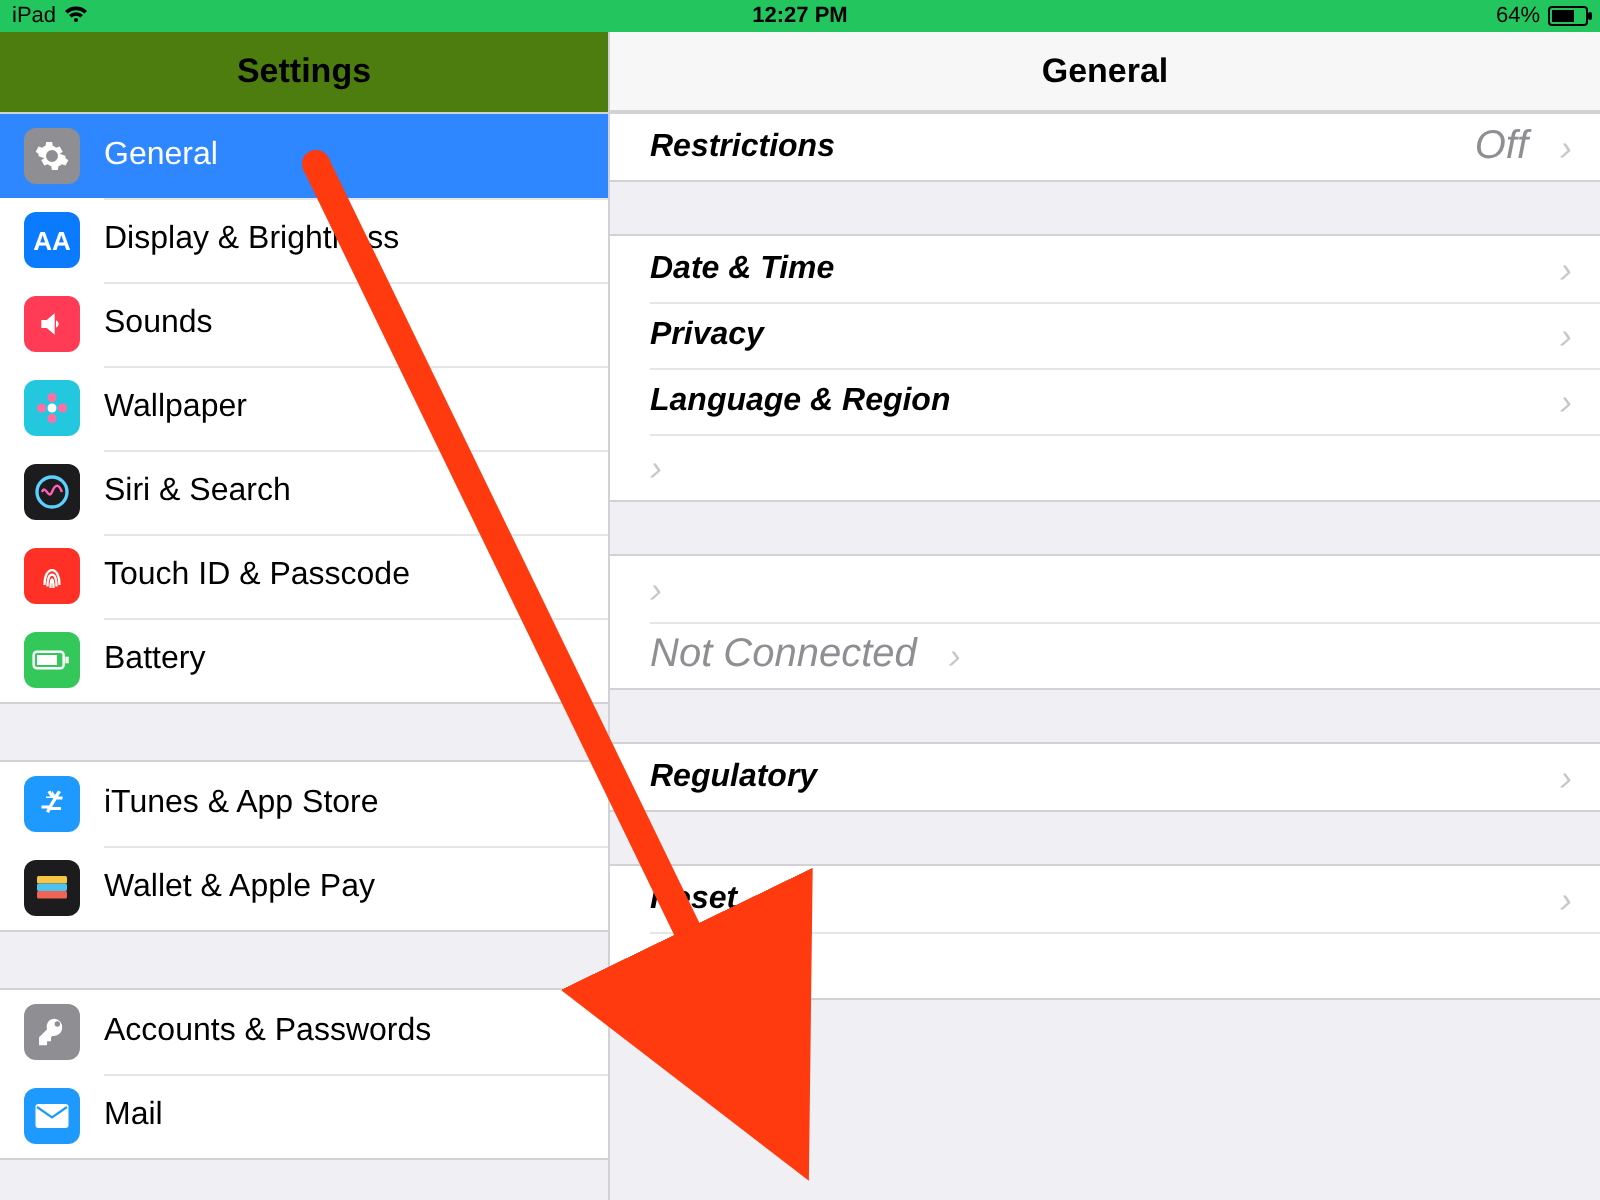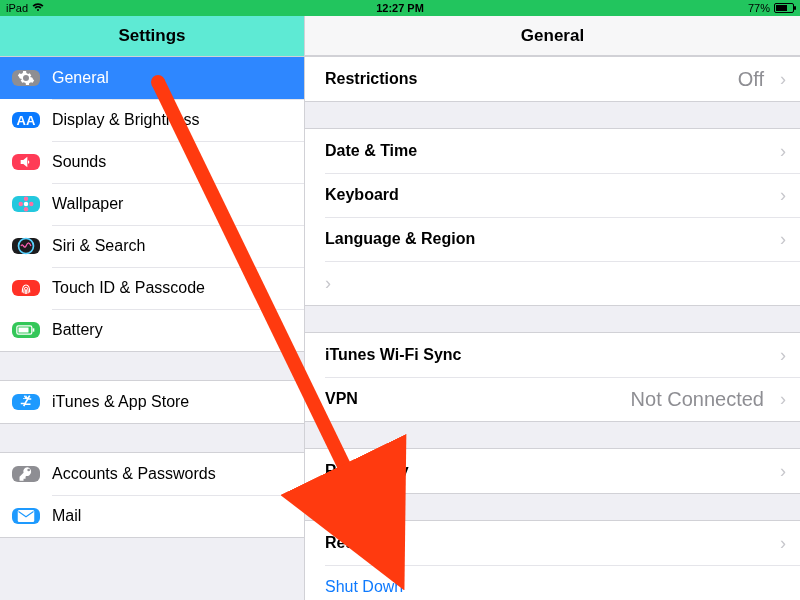--- a/index.html
+++ b/index.html
@@ -47,55 +47,56 @@
     display: flex; flex-direction: column;
     background: #efeff4;
   }
   .navbar {
     height: 40px;
     display: flex; align-items: center; justify-content: center;
     font-size: 17px; font-weight: 700;
     background: #f7f7f8;
     border-bottom: 1px solid #d1d1d6;
   }
-  .navbar.side { background: #5eead4; border-bottom: none; }
+  .navbar.side { background: #4d7c0f; border-bottom: none; }
 
   
   .side-scroll { overflow-y: hidden; flex: 1; }
   .side-group { background: #fff; border-top: 1px solid #d1d1d6; border-bottom: 1px solid #d1d1d6; margin-bottom: 28px; }
   .side-row {
     display: flex; align-items: center;
     height: 42px;
     padding: 0 12px;
     position: relative;
   }
   .side-row + .side-row::before {
     content: ""; position: absolute; top: 0; left: 52px; right: 0;
     border-top: 1px solid #e5e5ea;
   }
   .side-row.selected { background: #2e87ff; color: #fff; }
   .side-row.selected::before { display: none; }
   .side-icon {
-    width: 28px; height: 16px; border-radius: 6px;
+    width: 28px; height: 28px; border-radius: 6px;
     display: flex; align-items: center; justify-content: center;
     margin-right: 12px;
     flex-shrink: 0;
   }
   .side-label { font-size: 16px; font-weight: 400; }
   .selected .side-label { color: #fff; }
 
   
   .detail-scroll { overflow-y: hidden; flex: 1; }
   .detail-group { background: #fff; border-top: 1px solid #d1d1d6; border-bottom: 1px solid #d1d1d6; margin-bottom: 26px; }
   .detail-group:first-child { margin-top: 0; }
   .detail-row {
     display: flex; align-items: center;
-    height: 44px;
+    height: 33px;
     padding: 0 14px 0 20px;
     position: relative;
+    font-style: italic;
   }
   .detail-row + .detail-row::before {
     content: ""; position: absolute; top: 0; left: 20px; right: 0;
     border-top: 1px solid #e5e5ea;
   }
   .detail-label { font-size: 16px; font-weight: 600; flex: 1; color: #000; }
   .detail-value { font-size: 20px; color: #8e8e93; margin-right: 16px; }
   .chevron { color: #c7c7cc; font-size: 18px; line-height: 1; }
   .detail-link { color: #0e7afe; font-weight: 400; }
 
@@ -112,21 +113,21 @@
   <div class="sb-left">
     <span>iPad</span>
     <span class="wifi-icon">
       <svg width="12" height="10" viewBox="0 0 12 10">
           <path d="M6 9 A1 1 0 1 0 6 7 A1 1 0 0 0 6 9 M2.5 5.5 A5 5 0 0 1 9.5 5.5 L8.2 6.8 A3 3 0 0 0 3.8 6.8 Z M0.5 3.5 A8 8 0 0 1 11.5 3.5 L10.2 4.8 A6 6 0 0 0 1.8 4.8 Z" fill="#000"></path>
         </svg>
     </span>
   </div>
   <div class="sb-center">12:27 PM</div>
   <div class="sb-right">
-    <span>77%</span>
+    <span>64%</span>
     <span class="battery-shell">
         <span class="battery-fill"></span>
       </span>
   </div>
 </div>
 
 <div class="columns">
 
   <div class="sidebar">
     <div class="navbar side">
@@ -204,20 +205,30 @@
         </div>
         <div class="side-group">
           <div class="side-row">
             <div class="side-icon" style="background: rgb(30, 154, 254);">
               <svg width="18" height="18" viewBox="0 0 24 24">
                 <path fill="#fff" d="M12 3l2 3 2-3 2 1-2 3h3v2h-4l-3 5h6v2h-7l-1 2-2-1 1-2H5v-2h5l3-5H8V7h3L9 4l2-1 1 2z"></path>
               </svg>
             </div>
             <span class="side-label">iTunes &amp; App Store</span>
           </div>
+          <div class="side-row">
+            <div class="side-icon" style="background: rgb(28, 28, 30);">
+              <svg width="18" height="16" viewBox="0 0 24 20">
+                <rect x="2" y="2" width="20" height="5" rx="1" fill="#f6c544"></rect>
+                <rect x="2" y="7" width="20" height="5" rx="1" fill="#4cc2f1"></rect>
+                <rect x="2" y="12" width="20" height="5" rx="1" fill="#f06453"></rect>
+              </svg>
+            </div>
+            <span class="side-label">Wallet &amp; Apple Pay</span>
+          </div>
         </div>
         <div class="side-group">
           <div class="side-row">
             <div class="side-icon" style="background: rgb(142, 142, 147);">
               <svg width="16" height="16" viewBox="0 0 24 24">
                 <path fill="#fff" d="M14 2a6 6 0 0 0-5.7 8l-6 6V22h6v-3h3v-3l1-1A6 6 0 1 0 14 2zm2 6a2 2 0 1 1 0-4 2 2 0 0 1 0 4z"></path>
               </svg>
             </div>
             <span class="side-label">Accounts &amp; Passwords</span>
           </div>
@@ -245,38 +256,36 @@
             <span class="detail-value">Off</span>
             <span class="chevron">›</span>
           </div>
         </div>
         <div class="detail-group">
           <div class="detail-row">
             <span class="detail-label">Date &amp; Time</span>
             <span class="chevron">›</span>
           </div>
           <div class="detail-row">
-            <span class="detail-label">Keyboard</span>
+            <span class="detail-label">Privacy</span>
             <span class="chevron">›</span>
           </div>
           <div class="detail-row">
             <span class="detail-label">Language &amp; Region</span>
             <span class="chevron">›</span>
           </div>
           <div class="detail-row">
             <span class="chevron">›</span>
           </div>
         </div>
         <div class="detail-group">
           <div class="detail-row">
-            <span class="detail-label">iTunes Wi-Fi Sync</span>
-            <span class="chevron">›</span>
-          </div>
-          <div class="detail-row">
-            <span class="detail-label">VPN</span>
+            <span class="chevron">›</span>
+          </div>
+          <div class="detail-row">
             <span class="detail-value">Not Connected</span>
             <span class="chevron">›</span>
           </div>
         </div>
         <div class="detail-group">
           <div class="detail-row">
             <span class="detail-label">Regulatory</span>
             <span class="chevron">›</span>
           </div>
         </div>

